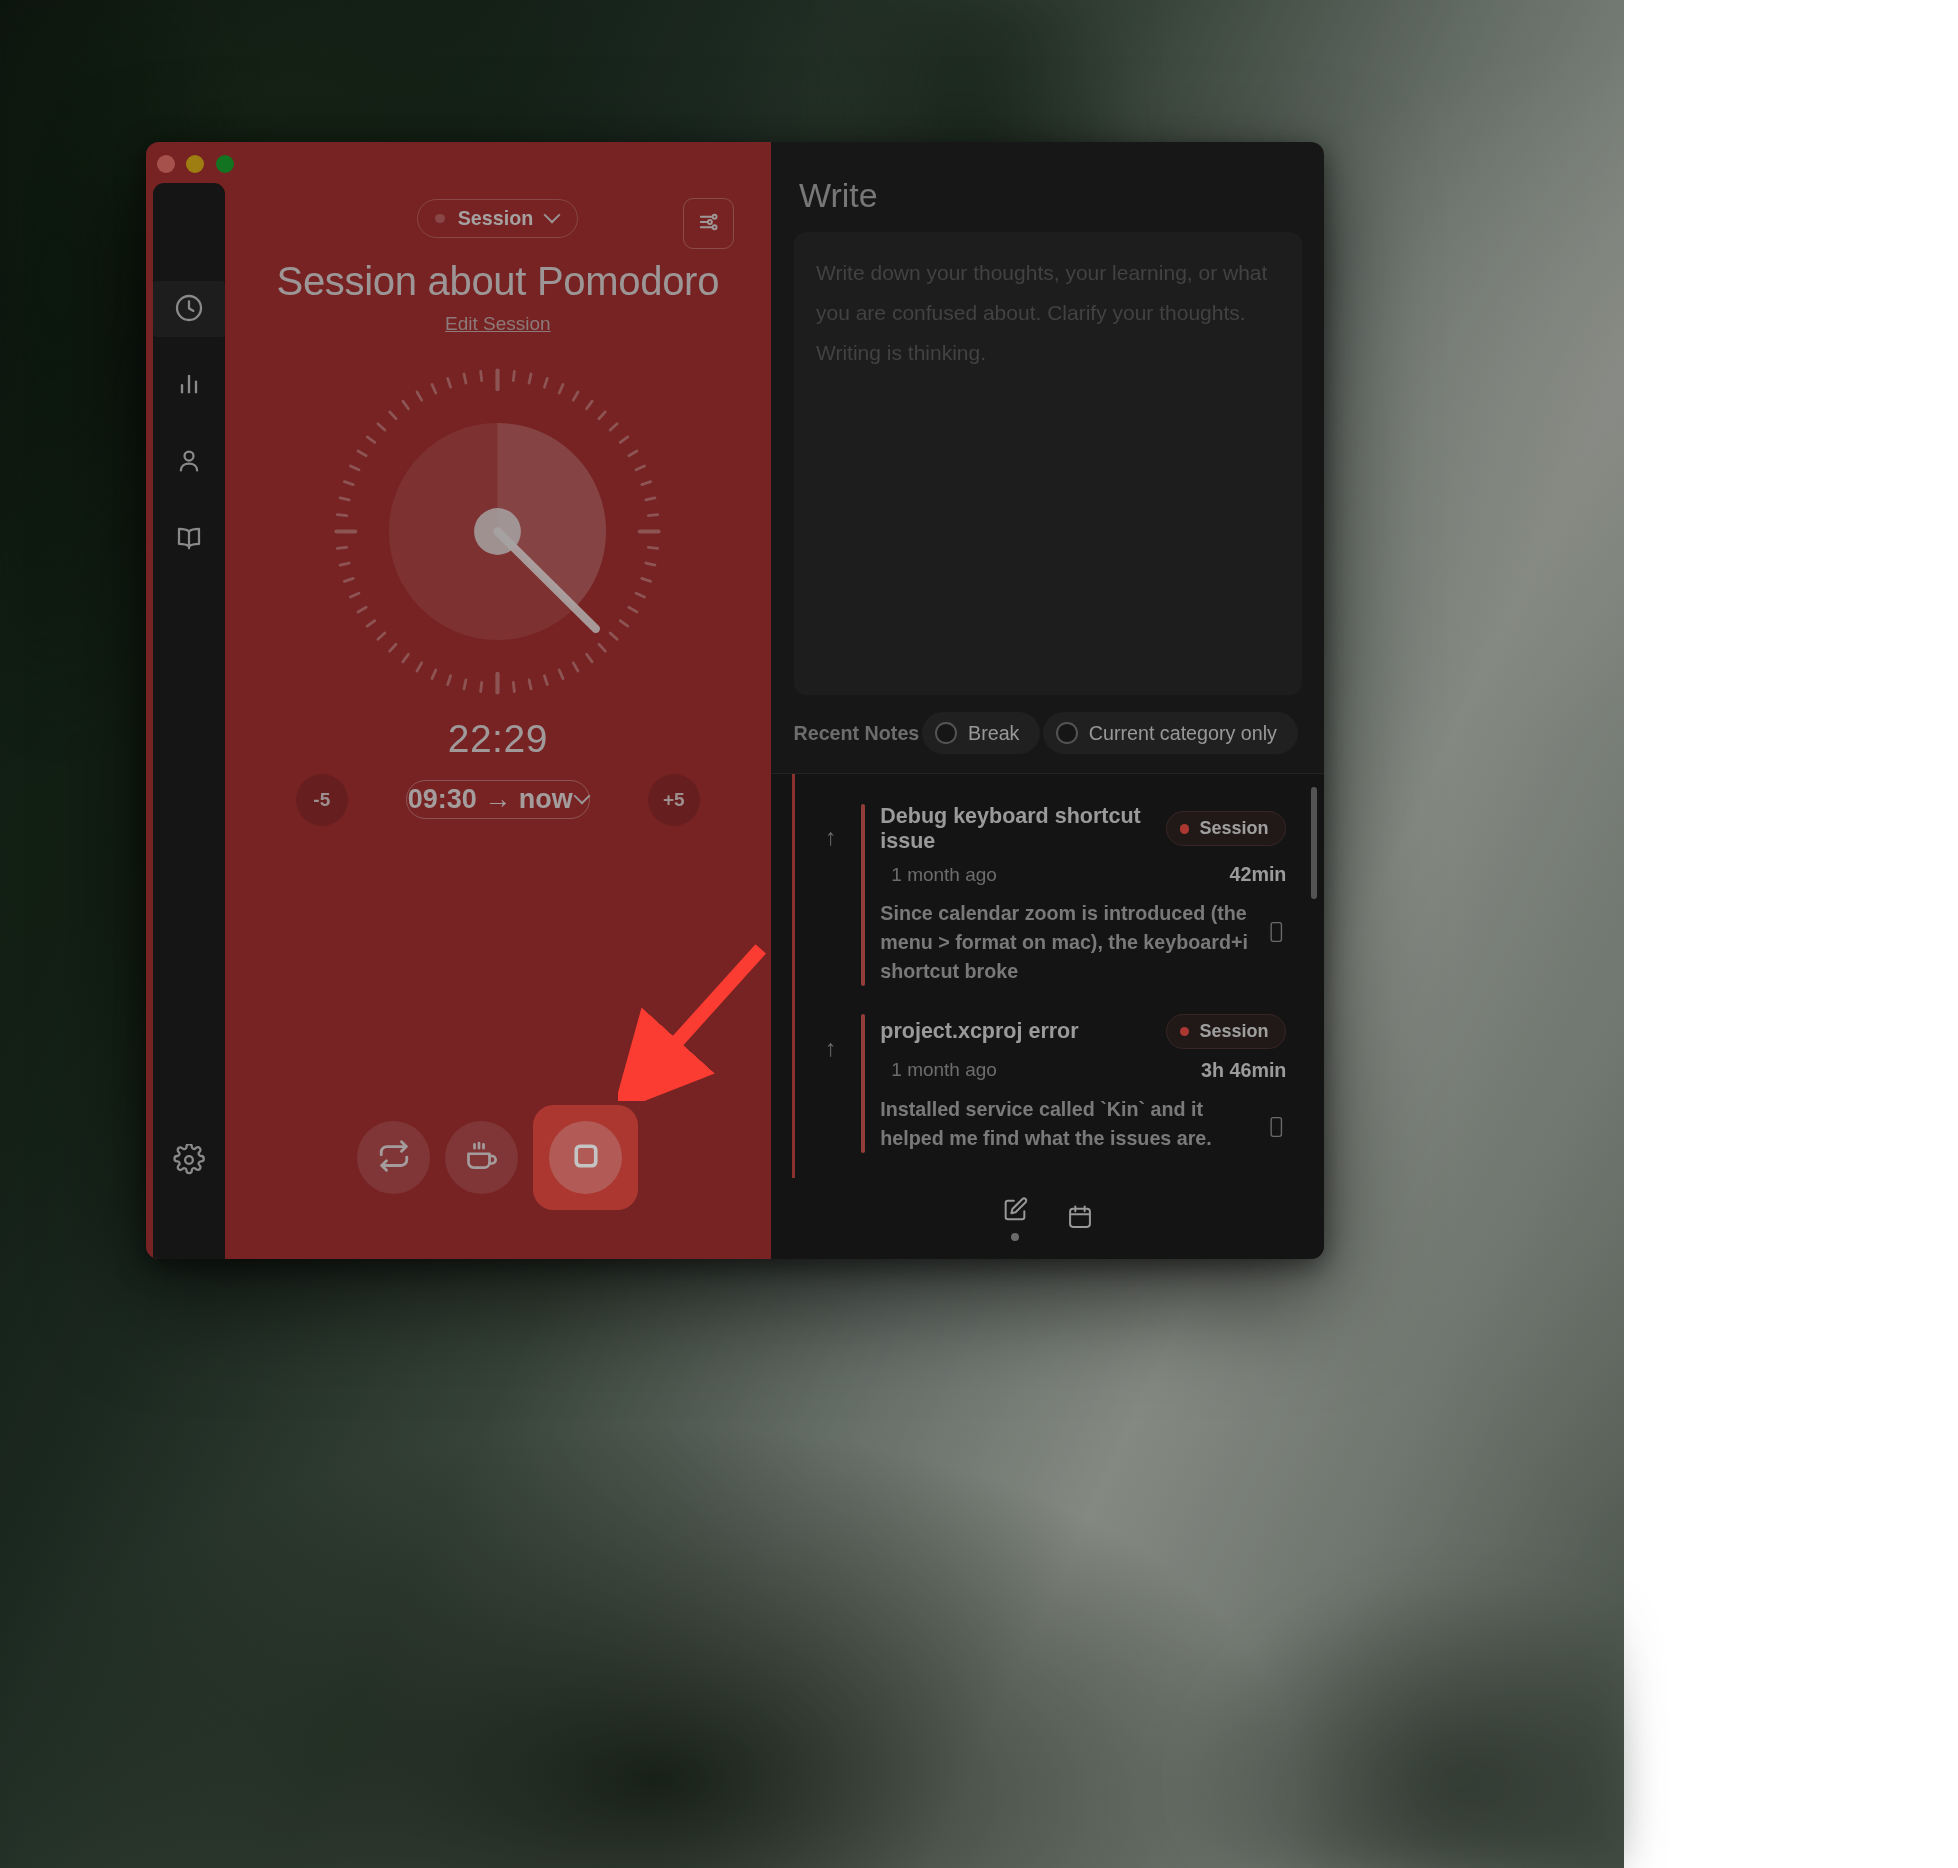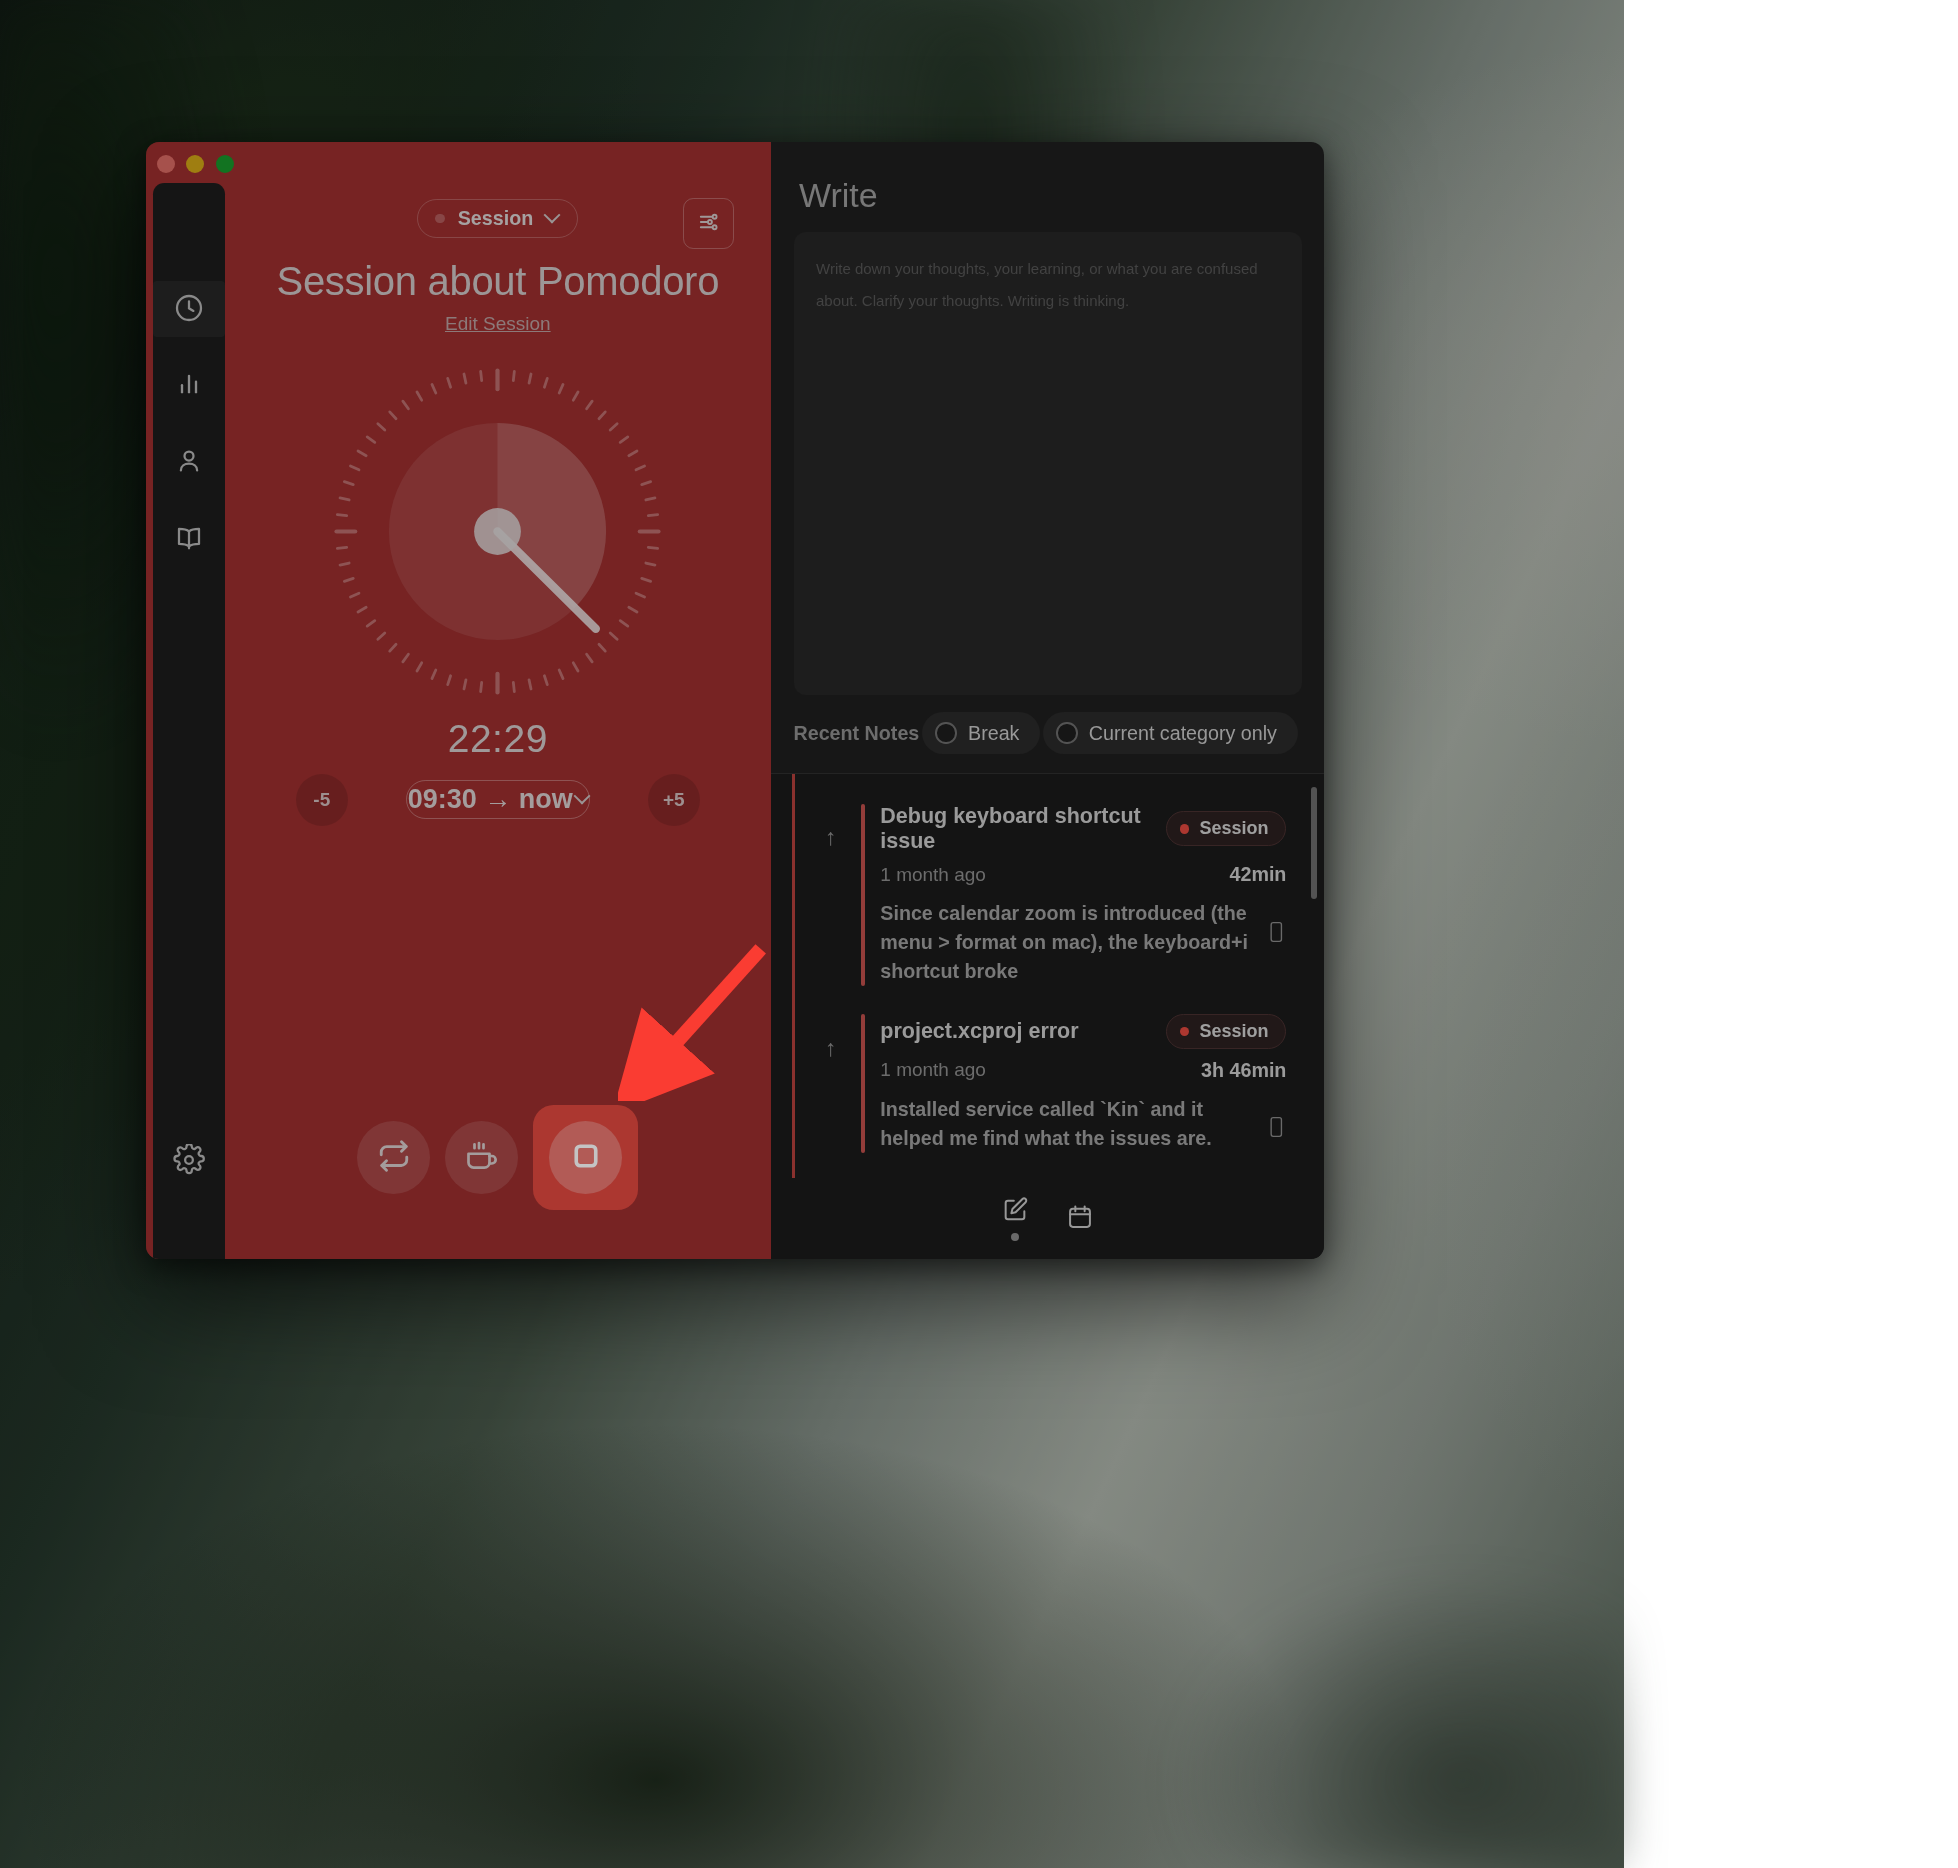--- a/index.html
+++ b/index.html
@@ -238,22 +238,22 @@
     font-weight: normal;
   }
   .notes-box {
     margin: 17px 22.5px 0 22.5px;
     height: 463px;
     background: #262626;
     border-radius: 12px;
     padding: 20.6px 22.5px;
   }
   .notes-placeholder {
-    font-size: 15px;
-    line-height: 32px;
+    font-size: 21px;
+    line-height: 40px;
     color: #565656;
   }
   .filter-row {
     display: flex;
     align-items: center;
     gap: 3px;
     padding: 17px 22.5px 19px 22.5px;
   }
   .filter-label { font-size: 19.7px; color: #8e8e8e; font-weight: bold; }
   .chip {
@@ -308,21 +308,21 @@
   .note-badge {
     display: flex; align-items: center; gap: 10.3px;
     height: 35px; padding: 0 17px 0 13px;
     border: 1.3px solid #4a3131;
     background: #2c2020;
     border-radius: 18px;
     color: #cfcfcf; font-size: 18px; font-weight: bold;
   }
   .note-badge .bdot { width: 9.4px; height: 9.4px; border-radius: 50%; background: #e0483f; }
   .note-row2 { display: flex; align-items: center; justify-content: space-between; margin-top: 9.4px; }
-  .note-time { font-size: 19px; color: #8d8d8d; }
+  .note-time { font-size: 19px; color: #8d8d8d; margin-left: 11px; }
   .note-dur { font-size: 19.7px; color: #cacaca; font-weight: bold; }
   .note-row3 { display: flex; align-items: flex-start; justify-content: space-between; gap: 13px; margin-top: 13px; }
   .note-body { font-size: 19.7px; line-height: 29px; color: #9e9e9e; font-weight: bold; max-width: 375px; }
   .copy-icon { color: #8a8a8a; flex: 0 0 auto; padding-top: 20.6px; }
 
   .notes-footer {
     height: 81px;
     display: flex;
     align-items: center;
     justify-content: center;

